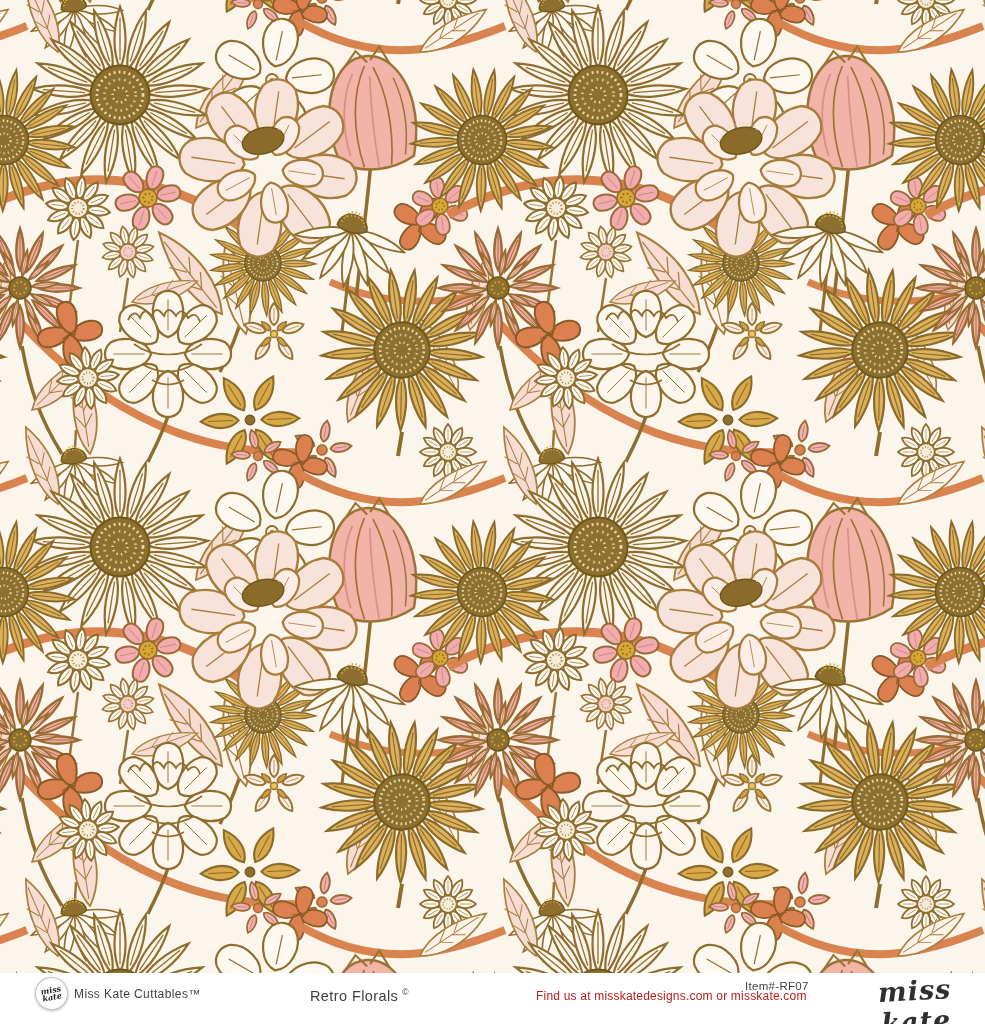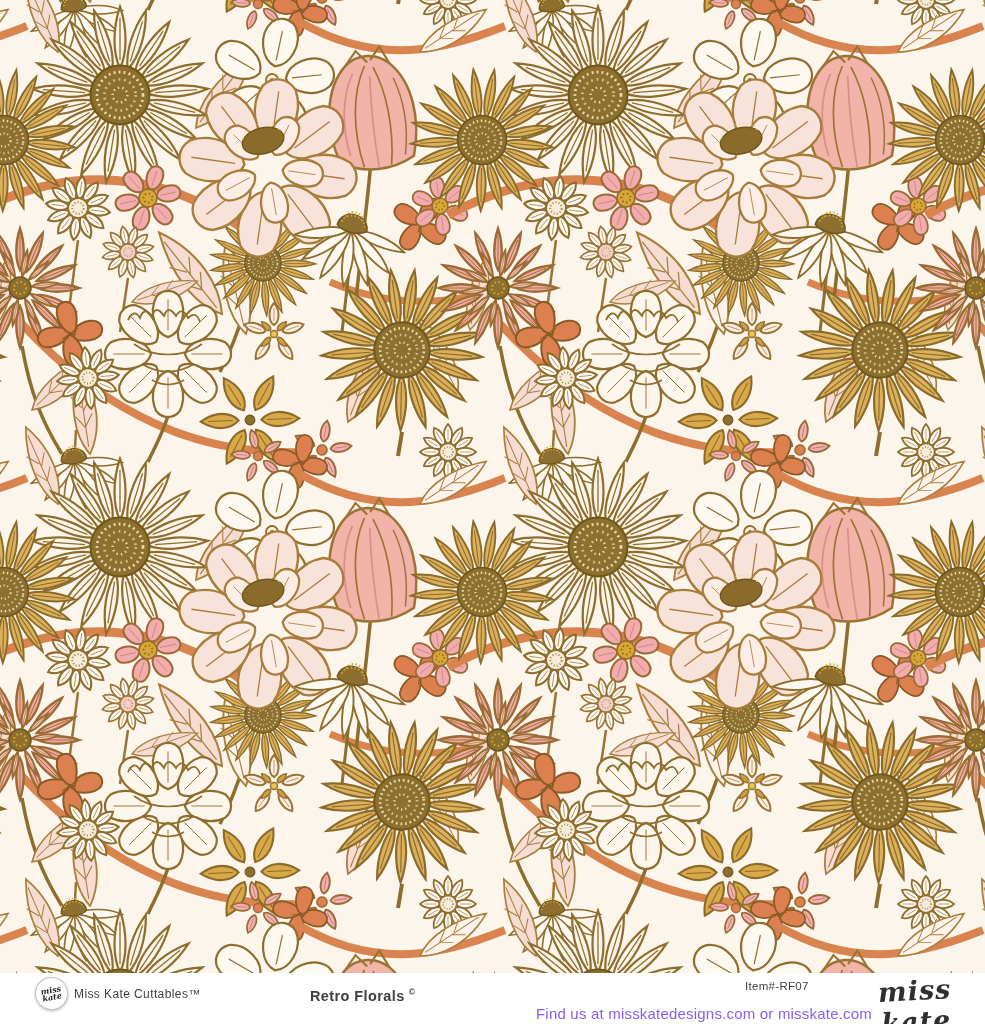--- a/index.html
+++ b/index.html
@@ -7,24 +7,24 @@
          font-family:"Liberation Sans",sans-serif;}
   .artwork{position:absolute;top:0;left:0;display:block;}
   .footer{position:absolute;left:0;top:973px;width:985px;height:51px;background:#ffffff;}
   .logo-circle{position:absolute;left:35px;top:4px;width:31px;height:31px;border-radius:50%;
          background:#ffffff;border:1px solid #c4c4c4;box-shadow:0 1px 3px rgba(0,0,0,.28);
          display:flex;flex-direction:column;align-items:center;justify-content:center;
          transform:rotate(-10deg);}
   .logo-circle span{font-family:"DejaVu Serif",serif;font-style:italic;font-weight:bold;
          font-size:8px;line-height:7px;color:#222;}
   .brand{position:absolute;left:74px;top:14px;font-size:12px;color:#3f3f3f;letter-spacing:.4px;}
-  .product{position:absolute;left:310px;top:14px;font-size:14.5px;color:#3f3f3f;letter-spacing:.4px;font-weight:bold;}
+  .product{position:absolute;left:310px;top:14px;font-size:14.5px;color:#3f3f3f;letter-spacing:.4px;}
   .product sup{font-size:8.5px;margin-left:4px;}
   .item-no{position:absolute;left:745px;top:7px;font-size:11.5px;color:#3f3f3f;letter-spacing:.3px;}
-  .find-us{position:absolute;left:536px;top:32px;font-size:15px;color:#8b5cf6;letter-spacing:.2px;}
+  .find-us{position:absolute;left:536px;top:16px;font-size:12px;color:#b91c1c;letter-spacing:.2px;}
   .script-logo{position:absolute;left:853px;top:2px;width:125px;text-align:center;
          font-family:"DejaVu Serif",serif;font-style:italic;font-weight:bold;font-size:27px;
          color:#2f2f2f;transform:rotate(-3deg);letter-spacing:1px;}
 </style>
 </head>
 <body>
 
 <div class="sheet">
 
 <svg class="artwork" width="985" height="973" viewBox="0 0 985 973" aria-label="Retro floral repeating pattern">

